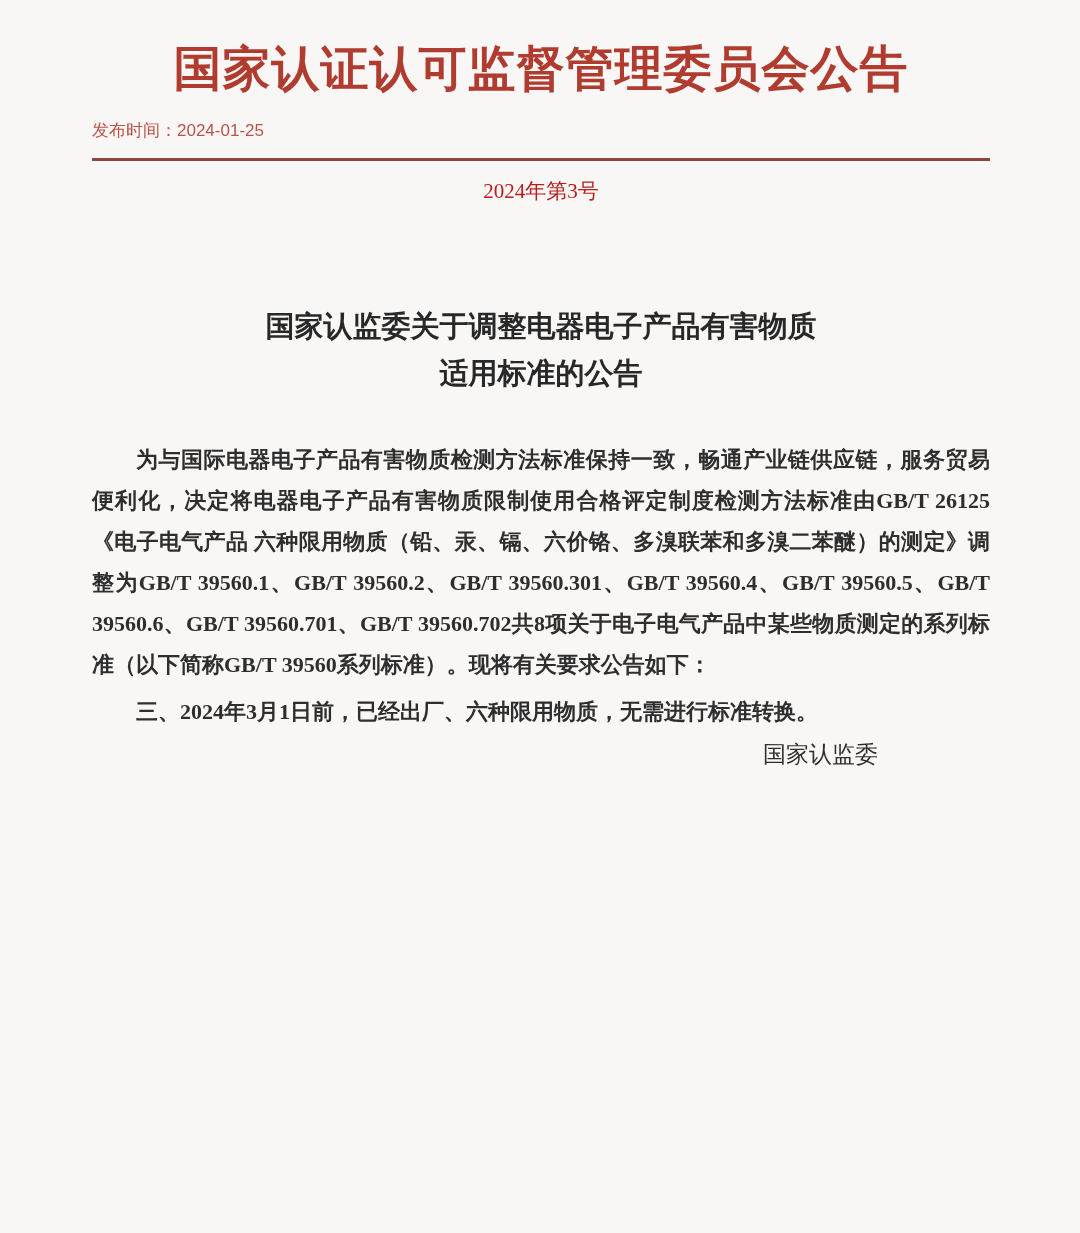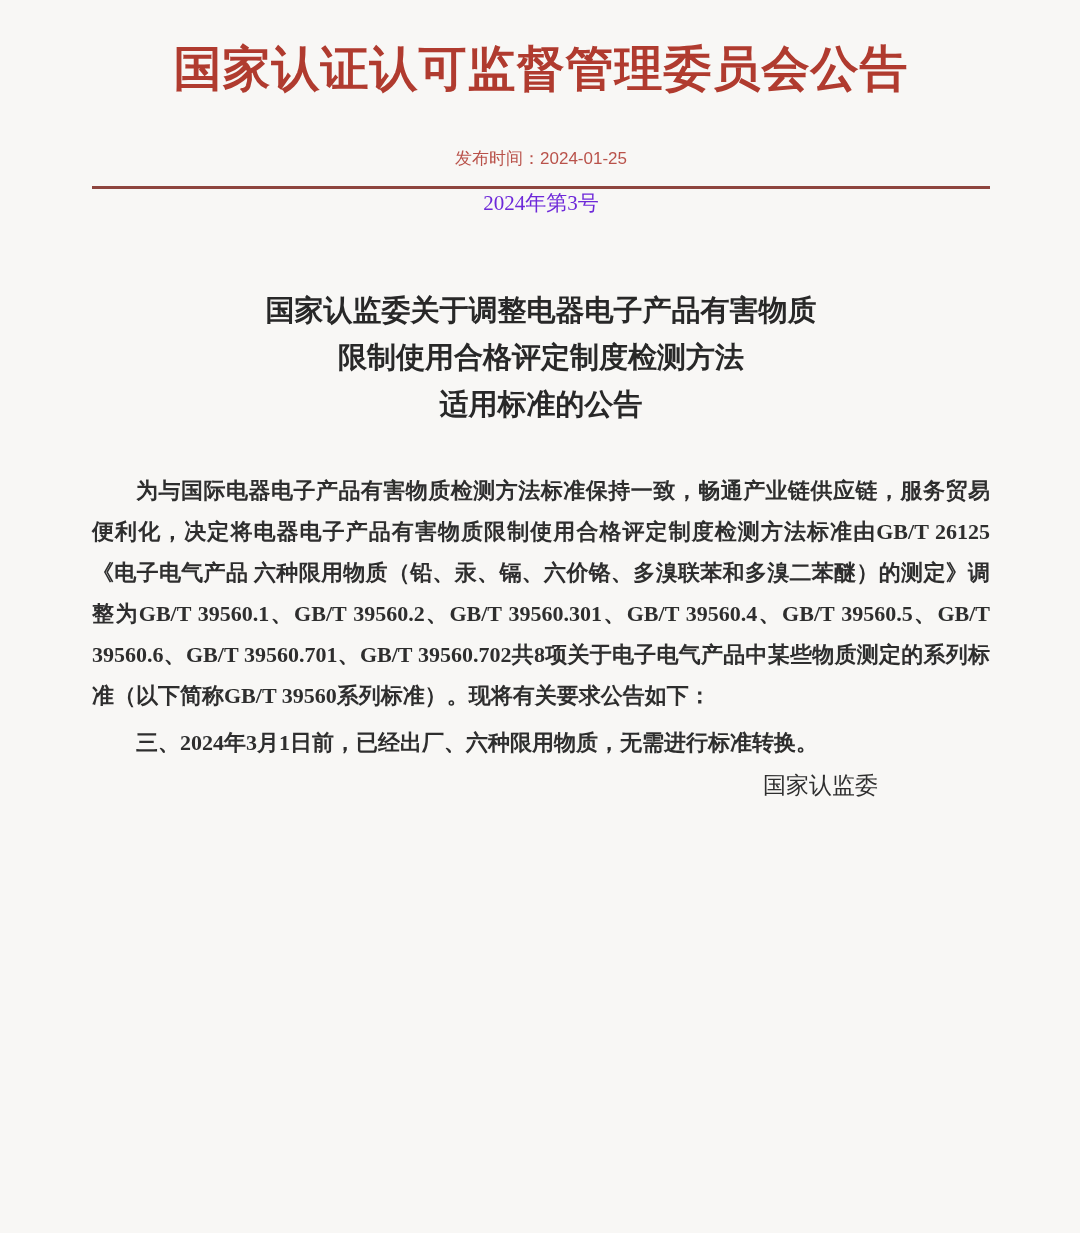--- a/index.html
+++ b/index.html
@@ -25,40 +25,40 @@
     margin: 0;
     text-align: center;
     font-family: "Liberation Serif", "DejaVu Serif", serif;
     font-weight: bold;
     font-size: 48px;
     line-height: 62px;
     letter-spacing: 1px;
     color: var(--masthead-red, #b03b2f);
   }
   .publish {
-    margin-top: 48px;
-    text-align: center;
+    margin-top: 20px;
     font-size: 17px;
     line-height: 22px;
     color: var(--publish-red, #b9524a);
   }
   .rule {
     border: none;
     border-top: 3px solid var(--rule-red, #8e453e);
     margin: 16px 0 0 0;
   }
   .issue {
+    margin-top: 16px;
     text-align: center;
     font-family: "Liberation Serif", "DejaVu Serif", serif;
     font-size: 21px;
     line-height: 28px;
-    color: #6d28d9;
+    color: #b91c1c;
   }
   .doc-title {
-    margin-top: 70px;
+    margin-top: 98px;
     text-align: center;
     font-weight: bold;
     font-size: 29px;
     line-height: 47px;
     color: #282828;
   }
   .body-text {
     margin-top: 42px;
     font-family: "Liberation Serif", "DejaVu Serif", serif;
     font-size: 22px;
@@ -86,21 +86,20 @@
   <h1 class="masthead">国家认证认可监督管理委员会公告</h1>
 
   <div class="publish">发布时间：2024-01-25</div>
 
   <hr class="rule">
 
   <div class="issue">2024年第3号</div>
 
   <div class="doc-title">
     <div>国家认监委关于调整电器电子产品有害物质</div>
-    <div>限制使用合格评定制度检测方法</div>
     <div>适用标准的公告</div>
   </div>
 
   <div class="body-text">
     <p>为与国际电器电子产品有害物质检测方法标准保持一致，畅通产业链供应链，服务贸易便利化，决定将电器电子产品有害物质限制使用合格评定制度检测方法标准由GB/T 26125《电子电气产品 六种限用物质（铅、汞、镉、六价铬、多溴联苯和多溴二苯醚）的测定》调整为GB/T 39560.1、GB/T 39560.2、GB/T 39560.301、GB/T 39560.4、GB/T 39560.5、GB/T 39560.6、GB/T 39560.701、GB/T 39560.702共8项关于电子电气产品中某些物质测定的系列标准（以下简称GB/T 39560系列标准）。现将有关要求公告如下：</p>
     <p>三、2024年3月1日前，已经出厂、六种限用物质，无需进行标准转换。</p>
   </div>
 
   <div class="signature">
     <div>国家认监委</div>

